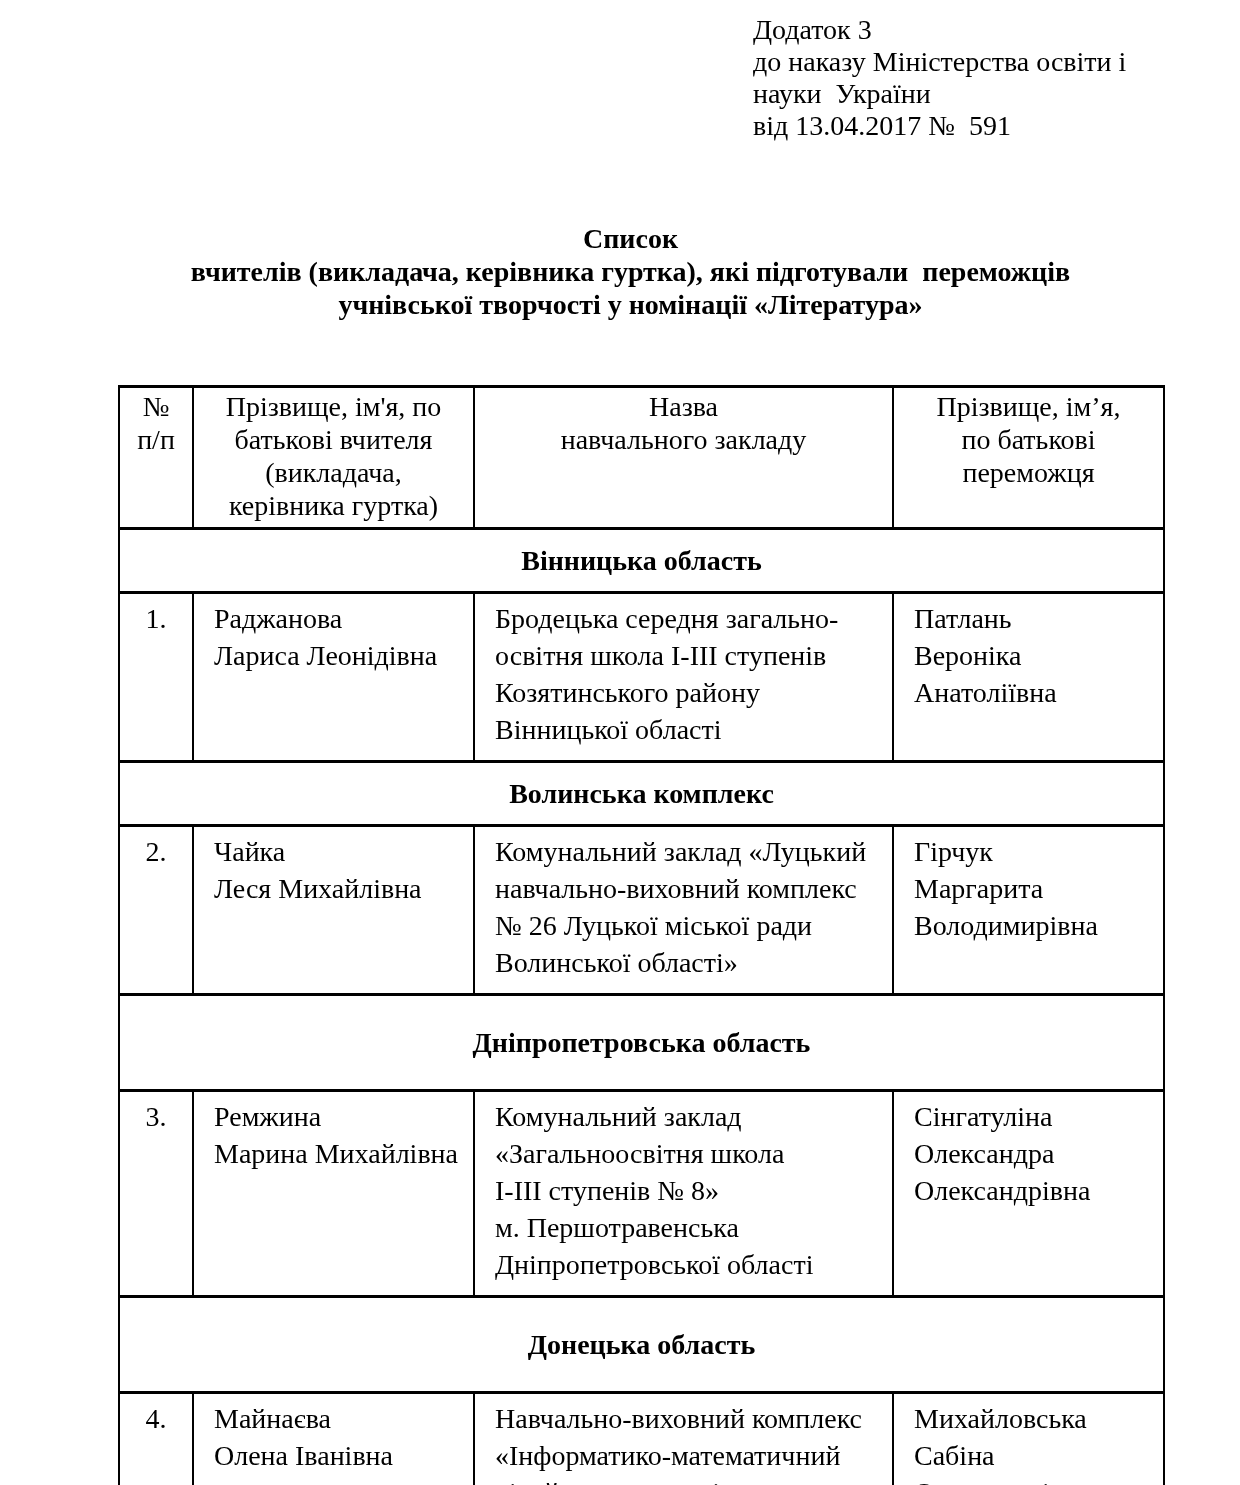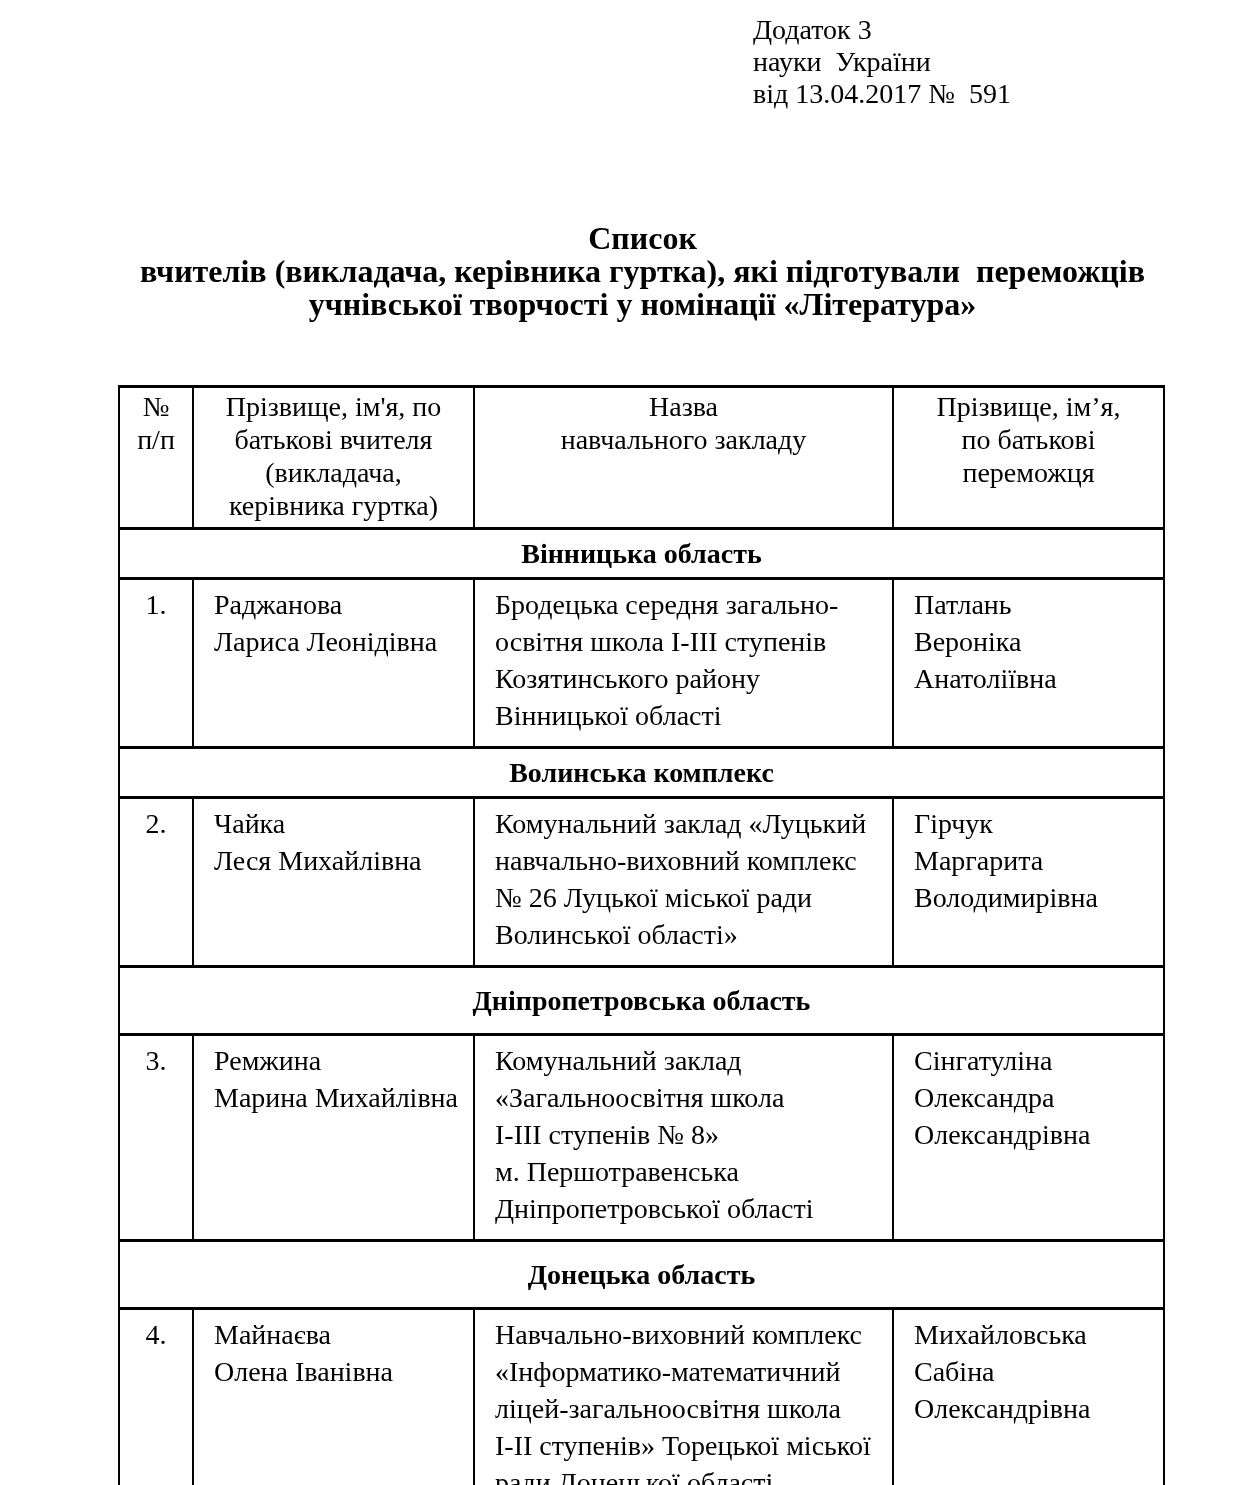--- a/index.html
+++ b/index.html
@@ -11,23 +11,23 @@
   }
   .page { position: relative; width: 1240px; height: 1252px; background: #ffffff; }
 
   .annex {
     position: absolute; left: 753px; top: 14px; width: 487px;
     font-size: 28px; line-height: 32px;
   }
   .annex .line { white-space: pre-wrap; }
 
   .doc-title {
-    position: absolute; left: 120px; top: 222px; width: 1045px;
+    position: absolute; left: 108px; top: 222px; width: 1045px;
     text-align: center; font-weight: bold;
-    font-size: 32px; line-height: 33px;
+    font-size: 28px; line-height: 33px;
   }
   .doc-title .line { white-space: pre-wrap; }
 
   table.main {
     position: absolute; left: 118px; top: 385px;
     width: 1045px;
     border-collapse: collapse;
     table-layout: fixed;
   }
   td {
@@ -41,41 +41,42 @@
   td.th {
     text-align: center;
     line-height: 33px;
     padding: 2px 6px 5px 6px;
     font-weight: normal;
   }
   td.section {
     text-align: center;
     font-weight: bold;
     line-height: 33px;
-    padding: 7px 6px;
+    padding: 14px 6px;
   }
-  tr.sec-tall td.section { padding: 16px 6px; }
+  tr.sec-tall td.section { padding: 30px 6px; }
   td.cell {
     line-height: 37px;
     padding: 6px 10px 12px 20px;
     text-align: left;
   }
   td.num {
     text-align: center;
     line-height: 37px;
     padding: 6px 2px 12px 2px;
   }
 </style>
 </head>
 <body>
 
 <div class="page">
 
   <div class="annex">
     <div class="line">Додаток 3</div>
+    <div class="line">до наказу Міністерства освіти і</div>
     <div class="line">науки  України</div>
     <div class="line">від 13.04.2017 №  591</div>
   </div>
 
   <div class="doc-title">
     <div class="line">Список</div>
     <div class="line">вчителів (викладача, керівника гуртка), які підготували  переможців</div>
     <div class="line">учнівської творчості у номінації «Література»</div>
   </div>
 

